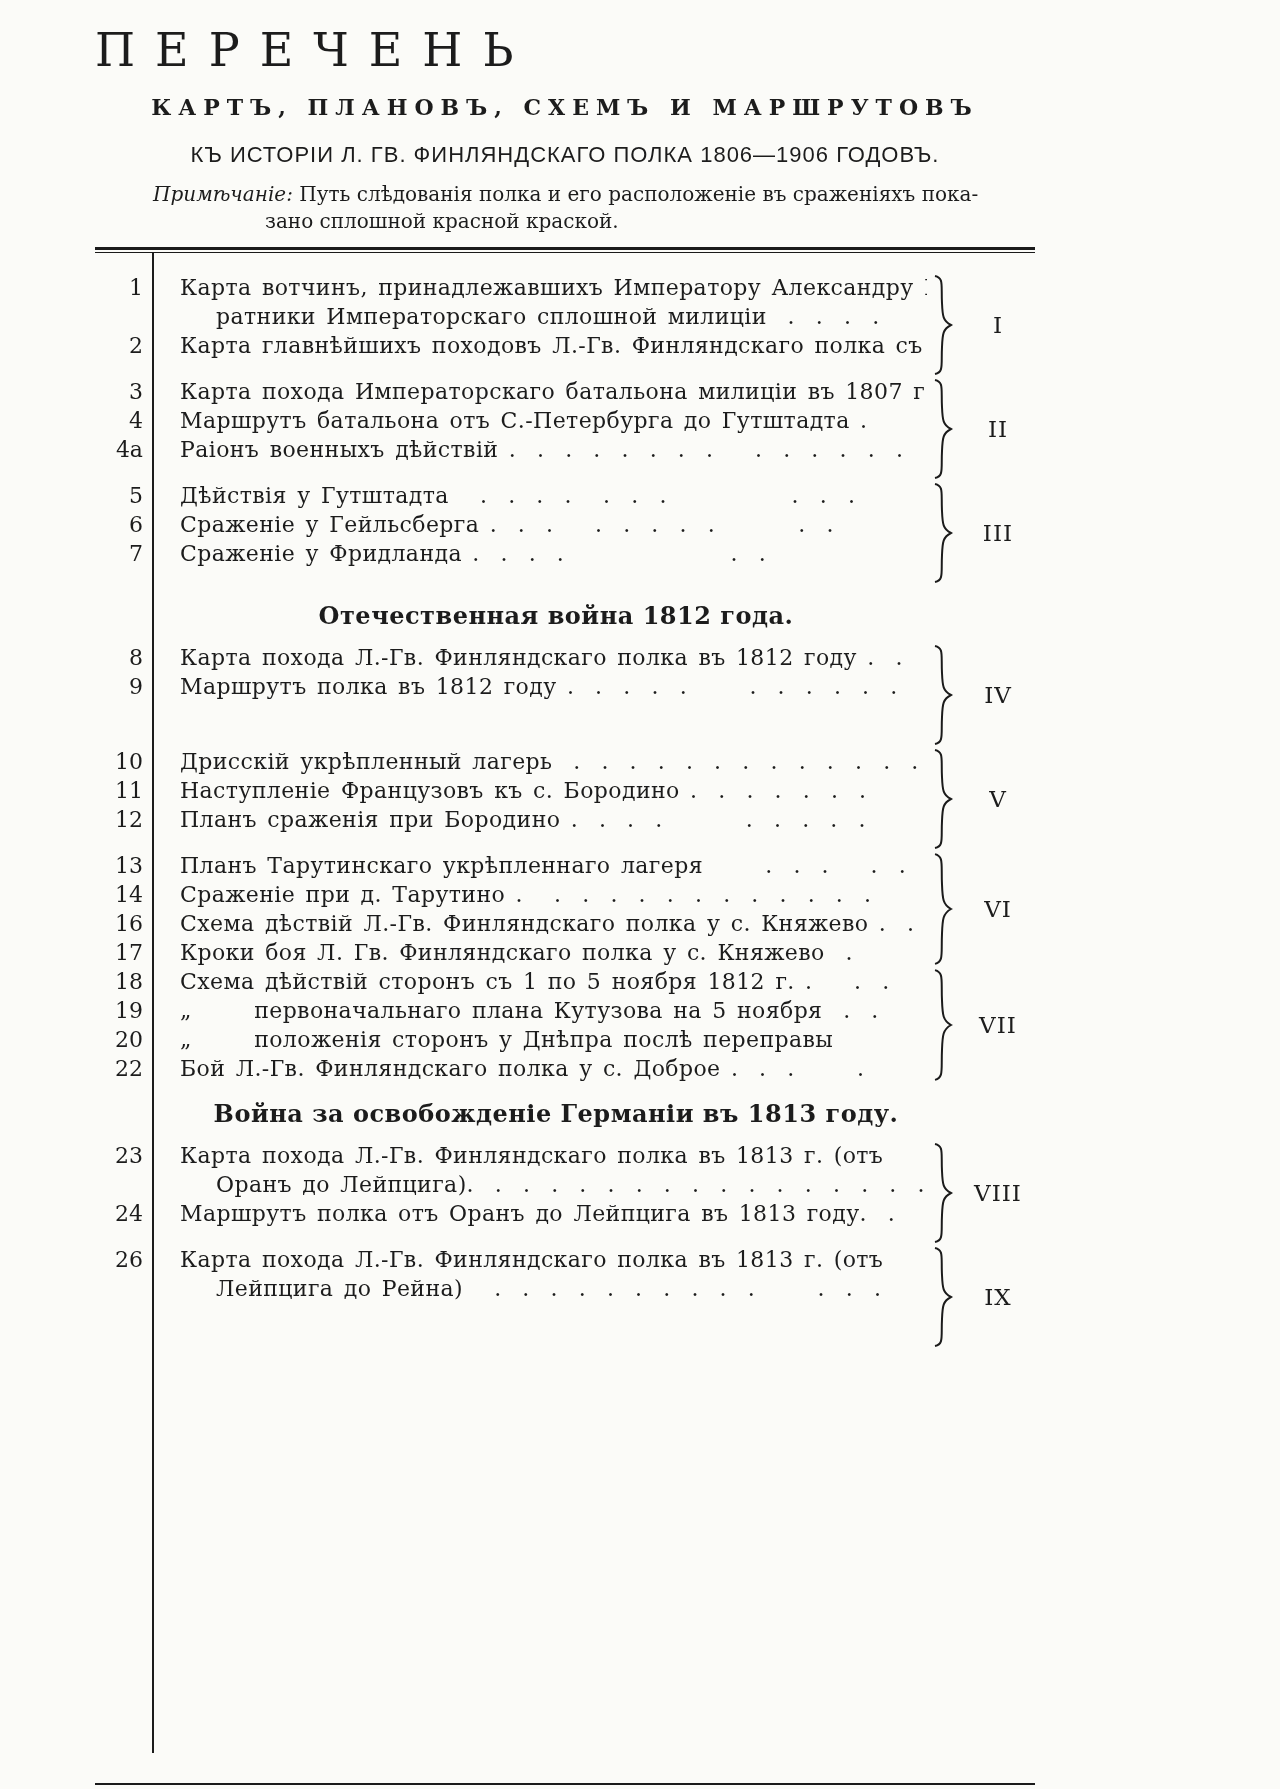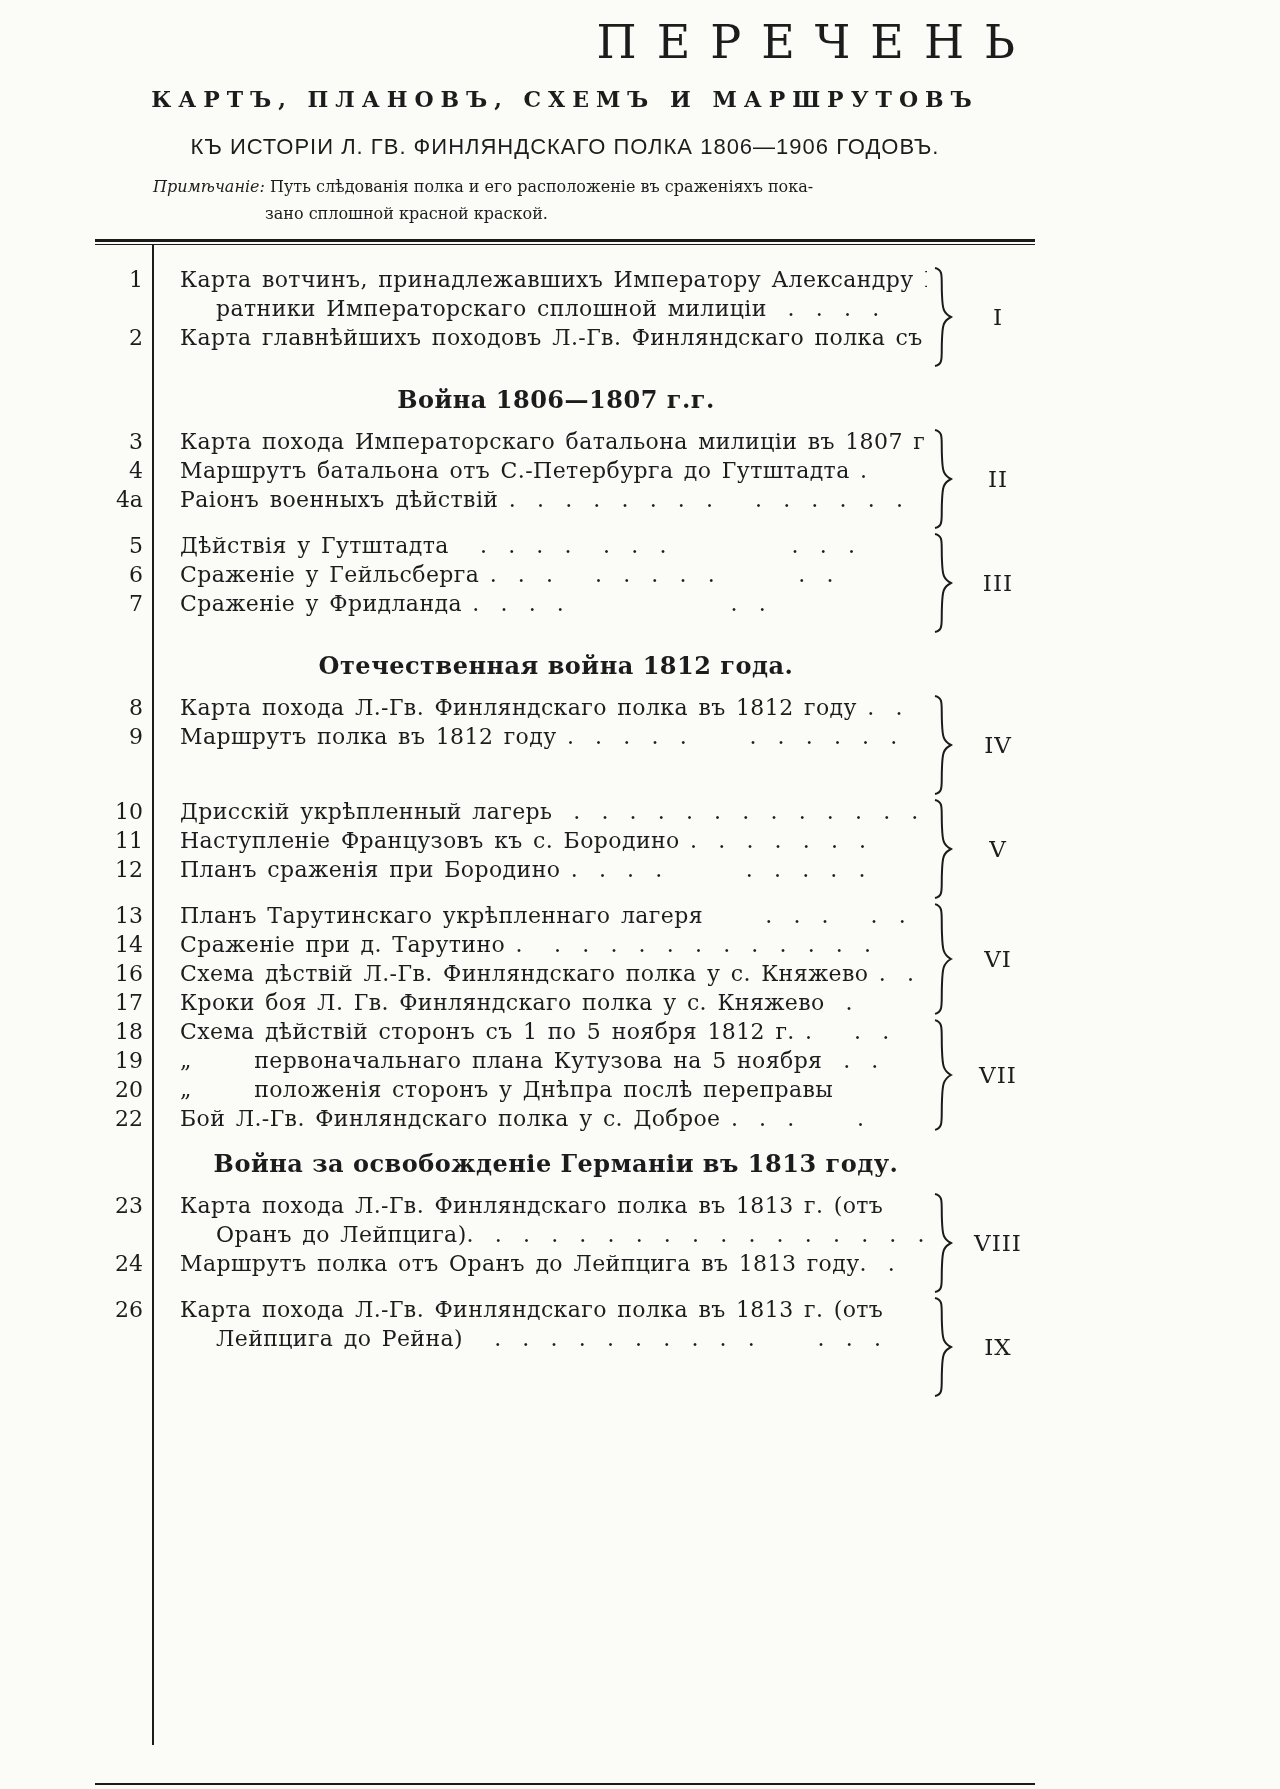--- a/index.html
+++ b/index.html
@@ -8,22 +8,22 @@
     background:#fbfbf8;
     color:#1c1c1c;
     font-family:"DejaVu Serif","Liberation Serif",serif;
     overflow:hidden;
     position:relative;
   }
   .sheet { position:absolute; inset:0; }
   .content { margin-left:95px; width:940px; }
 
   .title {
-    text-align:right;
-    padding-top:16px;
+    text-align:left;
+    padding-top:24px;
     font-size:46px;
     line-height:1.15;
     letter-spacing:20px;
     font-weight:400;
   }
   .subtitle {
     text-align:center;
     margin-top:18px;
     font-size:22px;
     line-height:1.15;
@@ -36,21 +36,21 @@
     font-family:"Liberation Sans","DejaVu Sans",sans-serif;
     font-weight:400;
     font-size:22px;
     line-height:1.2;
     letter-spacing:1px;
   }
   .note {
     margin-top:12px;
     margin-left:58px;
     width:860px;
-    font-size:16px;
+    font-size:20px;
     line-height:27px;
   }
   .note-label { font-style:italic; }
   .note-line2 { padding-left:112px; }
 
   .rule {
     margin-top:12px;
     height:6px;
     border-top:3px solid #1b1b1b;
     border-bottom:1px solid #1b1b1b;
@@ -160,21 +160,20 @@
               </div>
             </div>
           </div>
           <div class="brace-col">
             <svg viewBox="0 0 20 100" preserveAspectRatio="none">
               <path d="M2,1 C11,3 8,10 9,28 C9.5,41 10,46 18,50 C10,54 9.5,59 9,72 C8,90 11,97 2,99" fill="none" stroke="#1b1b1b" stroke-width="2" vector-effect="non-scaling-stroke"></path>
             </svg>
           </div>
           <div class="roman-col">I</div>
         </div>
-        <div class="section-heading">Война 1806—1807 г.г.</div>
         <div class="group">
           <div class="group-entries">
             <div class="entry">
               <div class="entry-num">3</div>
               <div class="entry-text">
                 <div class="entry-line">Карта похода Императорскаго батальона милиціи въ 1807 г.</div>
               </div>
             </div>
             <div class="entry">
               <div class="entry-num">4</div>

